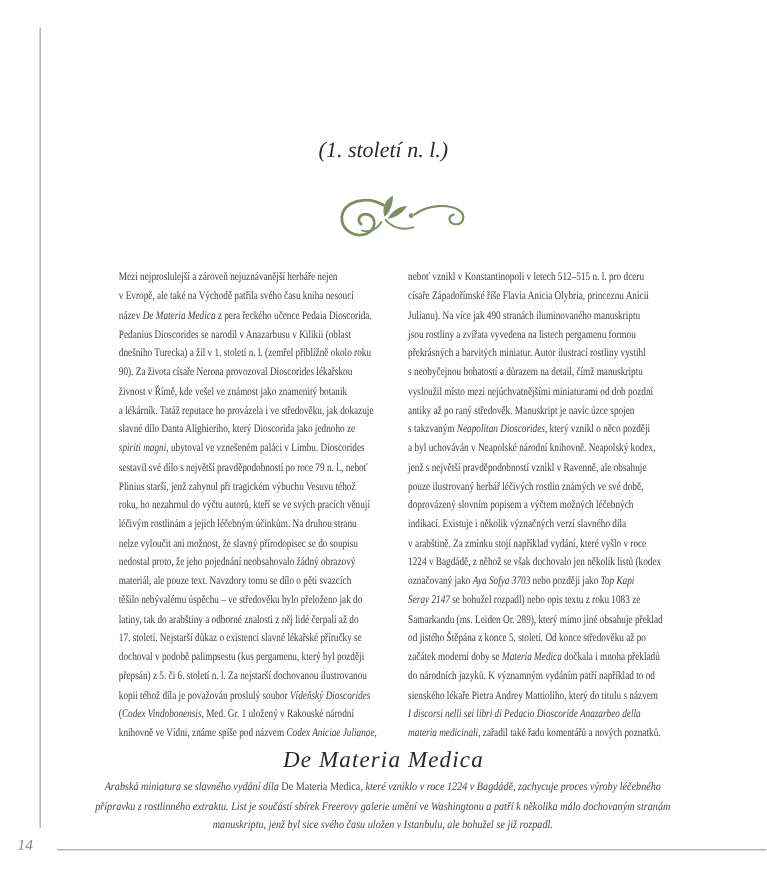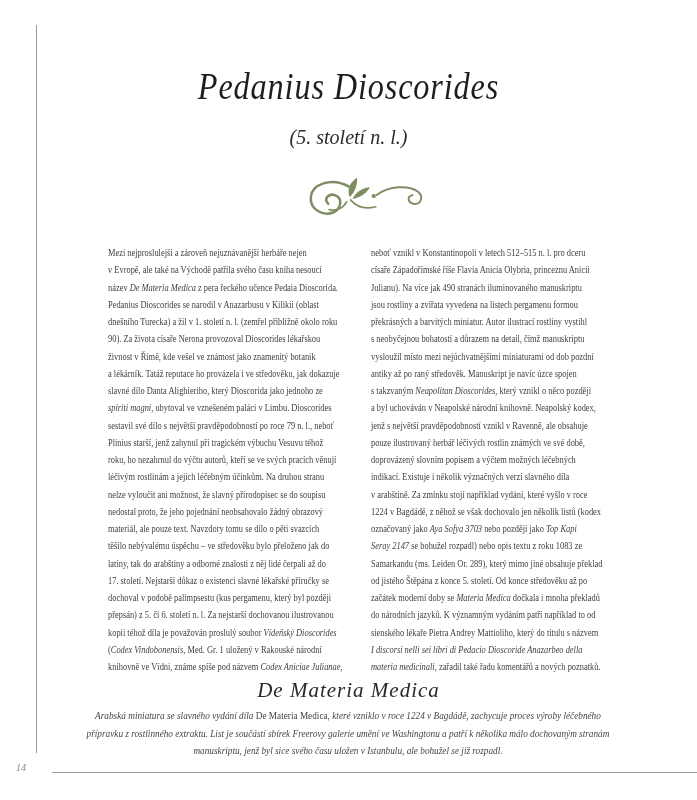--- a/index.html
+++ b/index.html
@@ -30,35 +30,32 @@
     font-style:italic;font-size:21px;letter-spacing:1px;color:#2a2a2a;
   }
   .caption{
     position:absolute;left:28px;top:707px;width:640px;text-align:center;
     font-size:10.5px;line-height:17.5px;color:#454545;white-space:nowrap;
     transform:scaleX(.88);transform-origin:50% 0;font-style:italic;
   }
   .caption .text-line span:not(.it){font-style:normal;}
   .caption .text-line span.it{font-style:italic;}
   .page-number{
-    position:absolute;left:16px;top:762px;font-style:italic;font-size:10px;color:#8b8a82;
+    position:absolute;left:16px;top:762px;font-style:italic;font-size:14px;color:#8b8a82;
   }
 </style>
 </head>
 <body>
 
 <div class="page">
 
   <div class="rule-left"></div>
 
-  <div class="title-wrap">
-    <h1 class="title">Pedanius Dioscorides</h1>
-  </div>
 
-  <div class="subtitle">(5. století n. l.)</div>
+  <div class="subtitle">(1. století n. l.)</div>
 
   <div class="ornament">
     <svg width="126" height="44" viewBox="0 0 130 44" fill="none">
       <path d="M46,10 C28,0 8,8 7,21 C6,34 20,41 30,37 C39,33 40,22 32,19 C25,17 20,23 25,28" stroke="currentColor" stroke-width="2.6" stroke-linecap="round"></path>
       <path d="M47,21 C44,12 48,5 55,1 C55,9 52,17 47,21 Z" fill="currentColor"></path>
       <path d="M50,23 C54,15 62,11 68,11 C64,18 57,22 50,23 Z" fill="currentColor"></path>
       <circle cx="72" cy="20" r="2.2" fill="currentColor"></circle>
       <path d="M75,19 C88,9 108,9 117,15 C124,20 121,29 113,28 C107,27 106,20 112,19" stroke="currentColor" stroke-width="2" stroke-linecap="round"></path>
       <path d="M48,24 C54,31 63,34 74,31" stroke="currentColor" stroke-width="1.8" stroke-linecap="round"></path>
       <path d="M44,26 C40,33 33,36 26,34" stroke="currentColor" stroke-width="1.8" stroke-linecap="round"></path>

